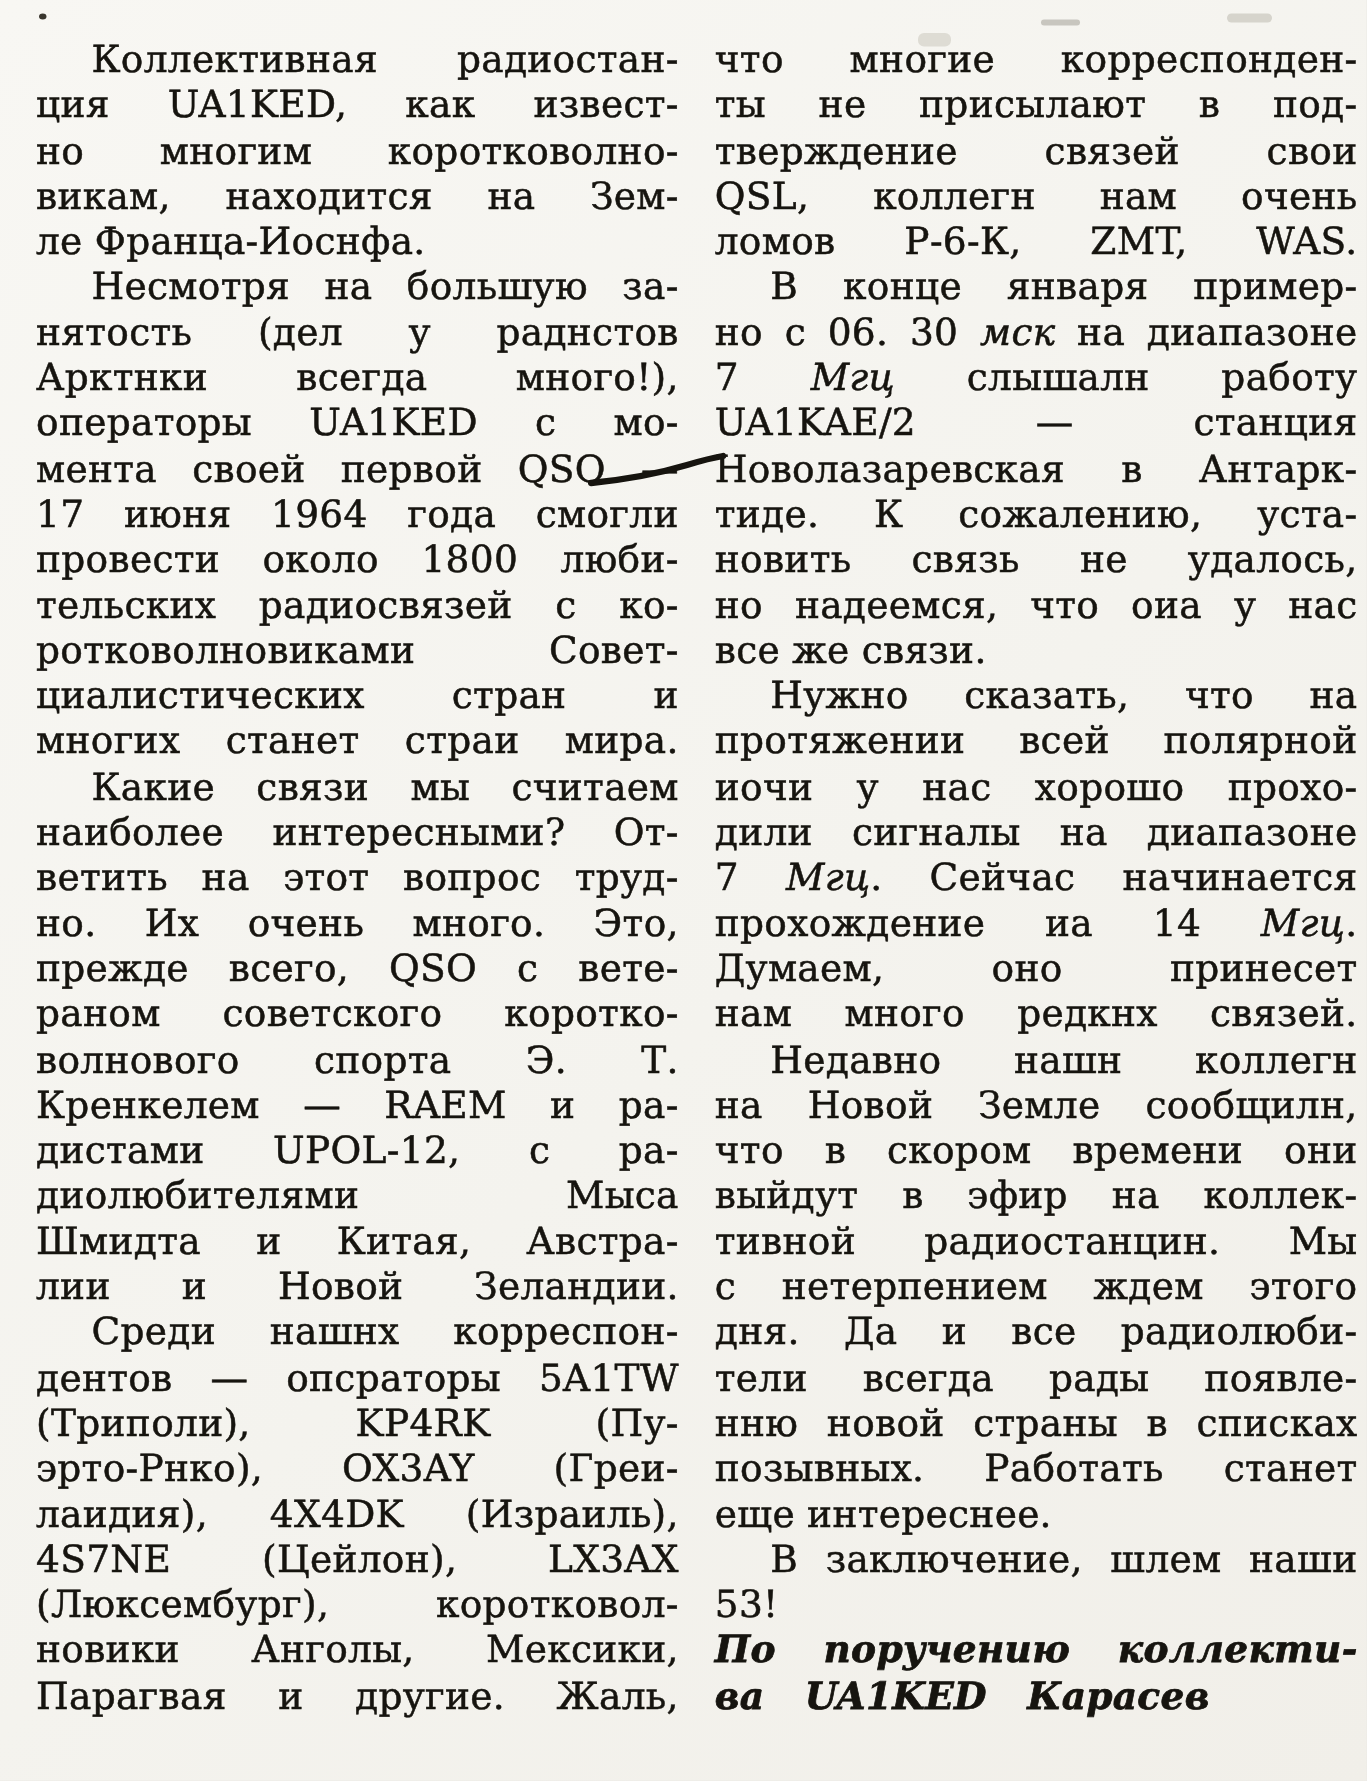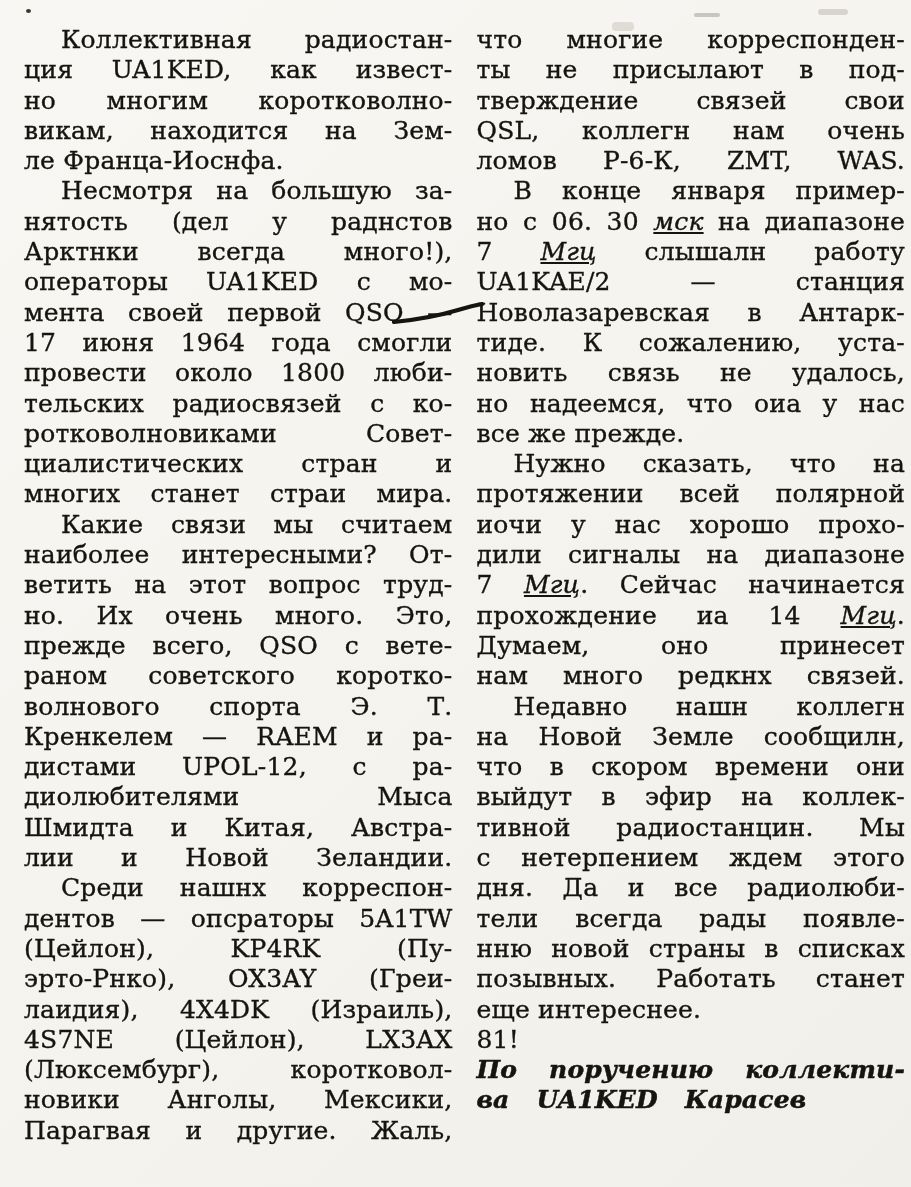--- a/index.html
+++ b/index.html
@@ -37,21 +37,21 @@
     -webkit-text-stroke:0.35px #16140f;
     letter-spacing:0.2px;
   }
   .line.nojust{
     text-align:left;
     text-align-last:left;
   }
   .line.indent{
     text-indent:37px;
   }
-  .it{font-style:italic;text-decoration:underline;}
+  .it{font-style:italic;}
   .sig{
     font-weight:bold;
     font-style:italic;
     -webkit-text-stroke:0.5px #16140f;
   }
   .wsp{word-spacing:0.72em;}
   .pen-stroke{
     position:absolute;
     left:392px;top:299px;
     width:92px;height:30px;
@@ -97,21 +97,21 @@
         <div class="line"><span>прежде всего, QSO с вете-</span></div>
         <div class="line"><span>раном советского коротко-</span></div>
         <div class="line"><span>волнового спорта Э. Т.</span></div>
         <div class="line"><span>Кренкелем — RAEM и ра-</span></div>
         <div class="line"><span>дистами UPOL-12, с ра-</span></div>
         <div class="line"><span>диолюбителями Мыса</span></div>
         <div class="line"><span>Шмидта и Китая, Австра-</span></div>
         <div class="line"><span>лии и Новой Зеландии.</span></div>
         <div class="line indent"><span>Среди нашнх корреспон-</span></div>
         <div class="line"><span>дентов — опсраторы 5A1TW</span></div>
-        <div class="line"><span>(Цейлон), KP4RK (Пу-</span></div>
+        <div class="line"><span>(Триполи), KP4RK (Пу-</span></div>
         <div class="line"><span>эрто-Рнко), OX3AY (Греи-</span></div>
         <div class="line"><span>лаидия), 4X4DK (Израиль),</span></div>
         <div class="line"><span>4S7NE (Цейлон), LX3AX</span></div>
         <div class="line"><span>(Люксембург), коротковол-</span></div>
         <div class="line"><span>новики Анголы, Мексики,</span></div>
         <div class="line"><span>Парагвая и другие. Жаль,</span></div>
       </div>
     <div class="col">
         <div class="line"><span>что многие корреспонден-</span></div>
         <div class="line"><span>ты не присылают в под-</span></div>
@@ -119,41 +119,42 @@
         <div class="line"><span>QSL, коллегн нам очень</span></div>
         <div class="line"><span>ломов Р-6-К, ZMT, WAS.</span></div>
         <div class="line indent"><span>В конце января пример-</span></div>
         <div class="line"><span>но с 06. 30 </span><span class="it">мск</span><span> на диапазоне</span></div>
         <div class="line"><span>7 </span><span class="it">Мгц</span><span> слышалн работу</span></div>
         <div class="line"><span>UA1KAE/2 — станция</span></div>
         <div class="line"><span>Новолазаревская в Антарк-</span></div>
         <div class="line"><span>тиде. К сожалению, уста-</span></div>
         <div class="line"><span>новить связь не удалось,</span></div>
         <div class="line"><span>но надеемся, что оиа у нас</span></div>
-        <div class="line nojust"><span>все же прежде.</span></div>
+        <div class="line nojust"><span>все же связи.</span></div>
         <div class="line indent"><span>Нужно сказать, что на</span></div>
         <div class="line"><span>протяжении всей полярной</span></div>
         <div class="line"><span>иочи у нас хорошо прохо-</span></div>
         <div class="line"><span>дили сигналы на диапазоне</span></div>
         <div class="line"><span>7 </span><span class="it">Мгц</span><span>. Сейчас начинается</span></div>
         <div class="line"><span>прохождение иа 14 </span><span class="it">Мгц</span><span>.</span></div>
         <div class="line"><span>Думаем, оно принесет</span></div>
         <div class="line"><span>нам много редкнх связей.</span></div>
         <div class="line indent"><span>Недавно нашн коллегн</span></div>
         <div class="line"><span>на Новой Земле сообщилн,</span></div>
         <div class="line"><span>что в скором времени они</span></div>
         <div class="line"><span>выйдут в эфир на коллек-</span></div>
         <div class="line"><span>тивной радиостанцин. Мы</span></div>
         <div class="line"><span>с нетерпением ждем этого</span></div>
         <div class="line"><span>дня. Да и все радиолюби-</span></div>
         <div class="line"><span>тели всегда рады появле-</span></div>
         <div class="line"><span>нню новой страны в списках</span></div>
         <div class="line"><span>позывных. Работать станет</span></div>
         <div class="line nojust"><span>еще интереснее.</span></div>
-        <div class="line nojust"><span>81!</span></div>
+        <div class="line indent"><span>В заключение, шлем наши</span></div>
+        <div class="line nojust"><span>53!</span></div>
         <div class="line sig"><span>По поручению коллекти-</span></div>
         <div class="line nojust sig wsp"><span>ва UA1KED Карасев</span></div>
       </div>
   </div>
 
   <svg class="pen-stroke" viewBox="0 0 92 30" xmlns="http://www.w3.org/2000/svg" aria-hidden="true">
     <path d="M2 23 C 22 21, 46 17, 66 11 C 76 8, 84 6, 90 5" fill="none" stroke="#16140f" stroke-width="4.2" stroke-linecap="round"></path>
   </svg>
 
   <div class="speck s1"></div>

